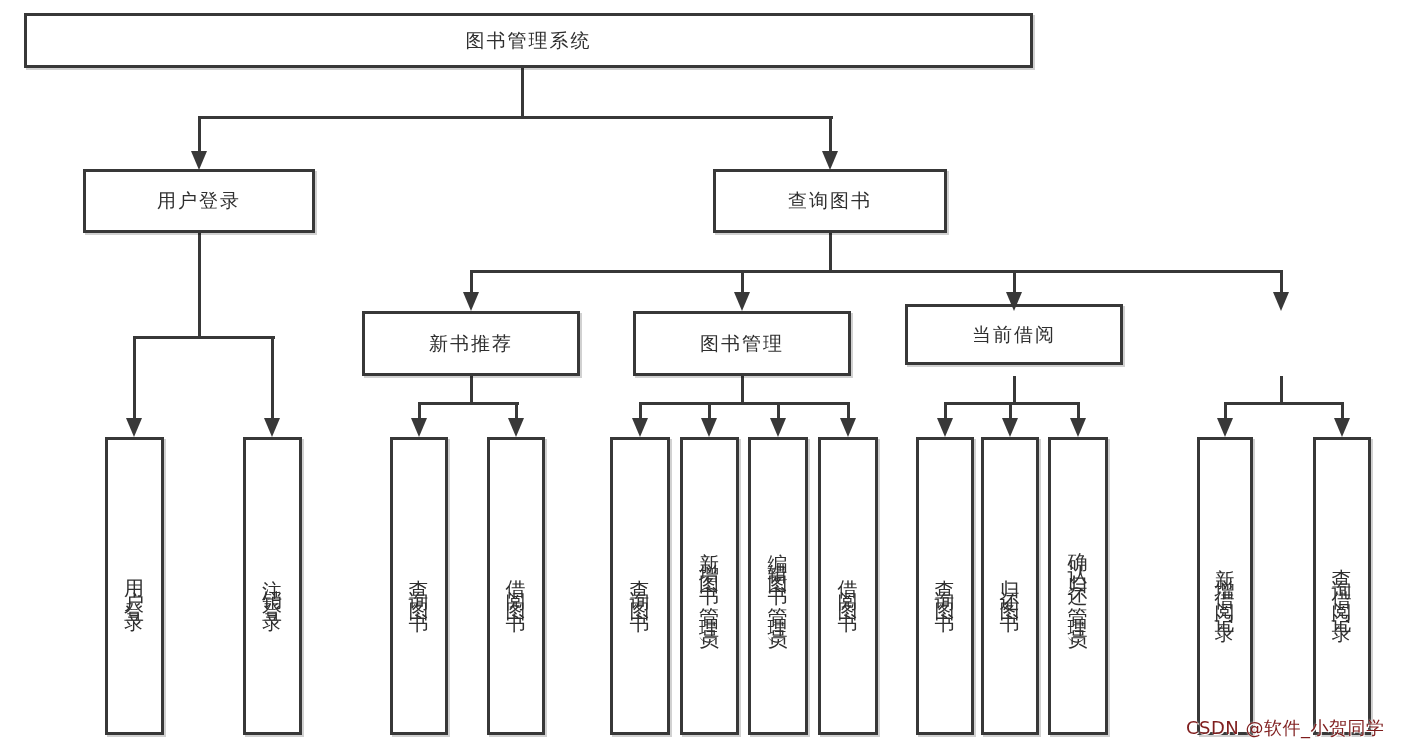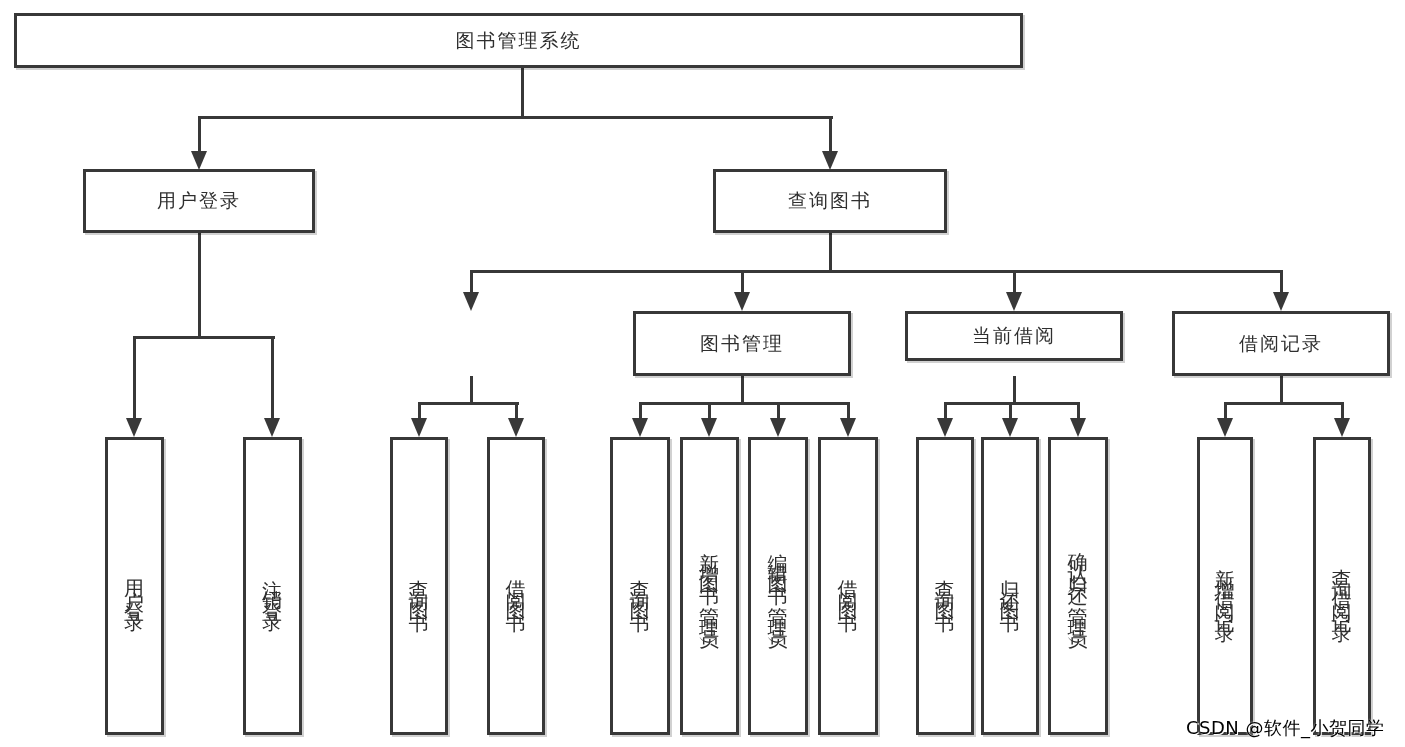--- a/index.html
+++ b/index.html
@@ -65,21 +65,21 @@
     letter-spacing: 11px;
     color: #2f2f2f;
     line-height: 1;
   }
   .watermark {
     position: absolute;
     left: 1186px;
     top: 716px;
     font-size: 18px;
     letter-spacing: 0.5px;
-    color: #000000;
+    color: #7f1d1d;
     text-shadow: 0 0 2px #ffffff, 1px 1px 0 #ffffff;
     z-index: 5;
     white-space: nowrap;
   }
 </style>
 </head>
 <body>
 
 <div class="canvas">
 
@@ -134,32 +134,32 @@
   <i class="ar" style="left:632px;top:418px"></i>
   <i class="ar" style="left:701px;top:418px"></i>
   <i class="ar" style="left:770px;top:418px"></i>
   <i class="ar" style="left:840px;top:418px"></i>
   <i class="ar" style="left:937px;top:418px"></i>
   <i class="ar" style="left:1002px;top:418px"></i>
   <i class="ar" style="left:1070px;top:418px"></i>
   <i class="ar" style="left:1217px;top:418px"></i>
   <i class="ar" style="left:1334px;top:418px"></i>
 
-  <div class="hb" style="left:14px;top:13px;width:1009px;height:55px">图书管理系统</div>
+  <div class="hb" style="left:24px;top:13px;width:1009px;height:55px">图书管理系统</div>
 
   <div class="hb" style="left:83px;top:169px;width:232px;height:64px">用户登录</div>
 
   <div class="hb" style="left:713px;top:169px;width:234px;height:64px">查询图书</div>
 
+  <div class="hb" style="left:362px;top:311px;width:218px;height:65px">新书推荐</div>
 
   <div class="hb" style="left:633px;top:311px;width:218px;height:65px">图书管理</div>
 
-  <div class="hb" style="left:905px;top:311px;width:218px;height:50px">当前借阅</div>
-
-  <div class="hb" style="left:1172px;top:311px;width:218px;height:65px">借阅记录</div>
+  <div class="hb" style="left:905px;top:304px;width:218px;height:61px">当前借阅</div>
+
 
   <div class="vb" style="left:105px;width:59px">
     <span>用户登录</span>
   </div>
   <div class="vb" style="left:243px;width:59px">
     <span>注销登录</span>
   </div>
 
   <div class="vb" style="left:390px;width:58px">
     <span>查询图书</span>

